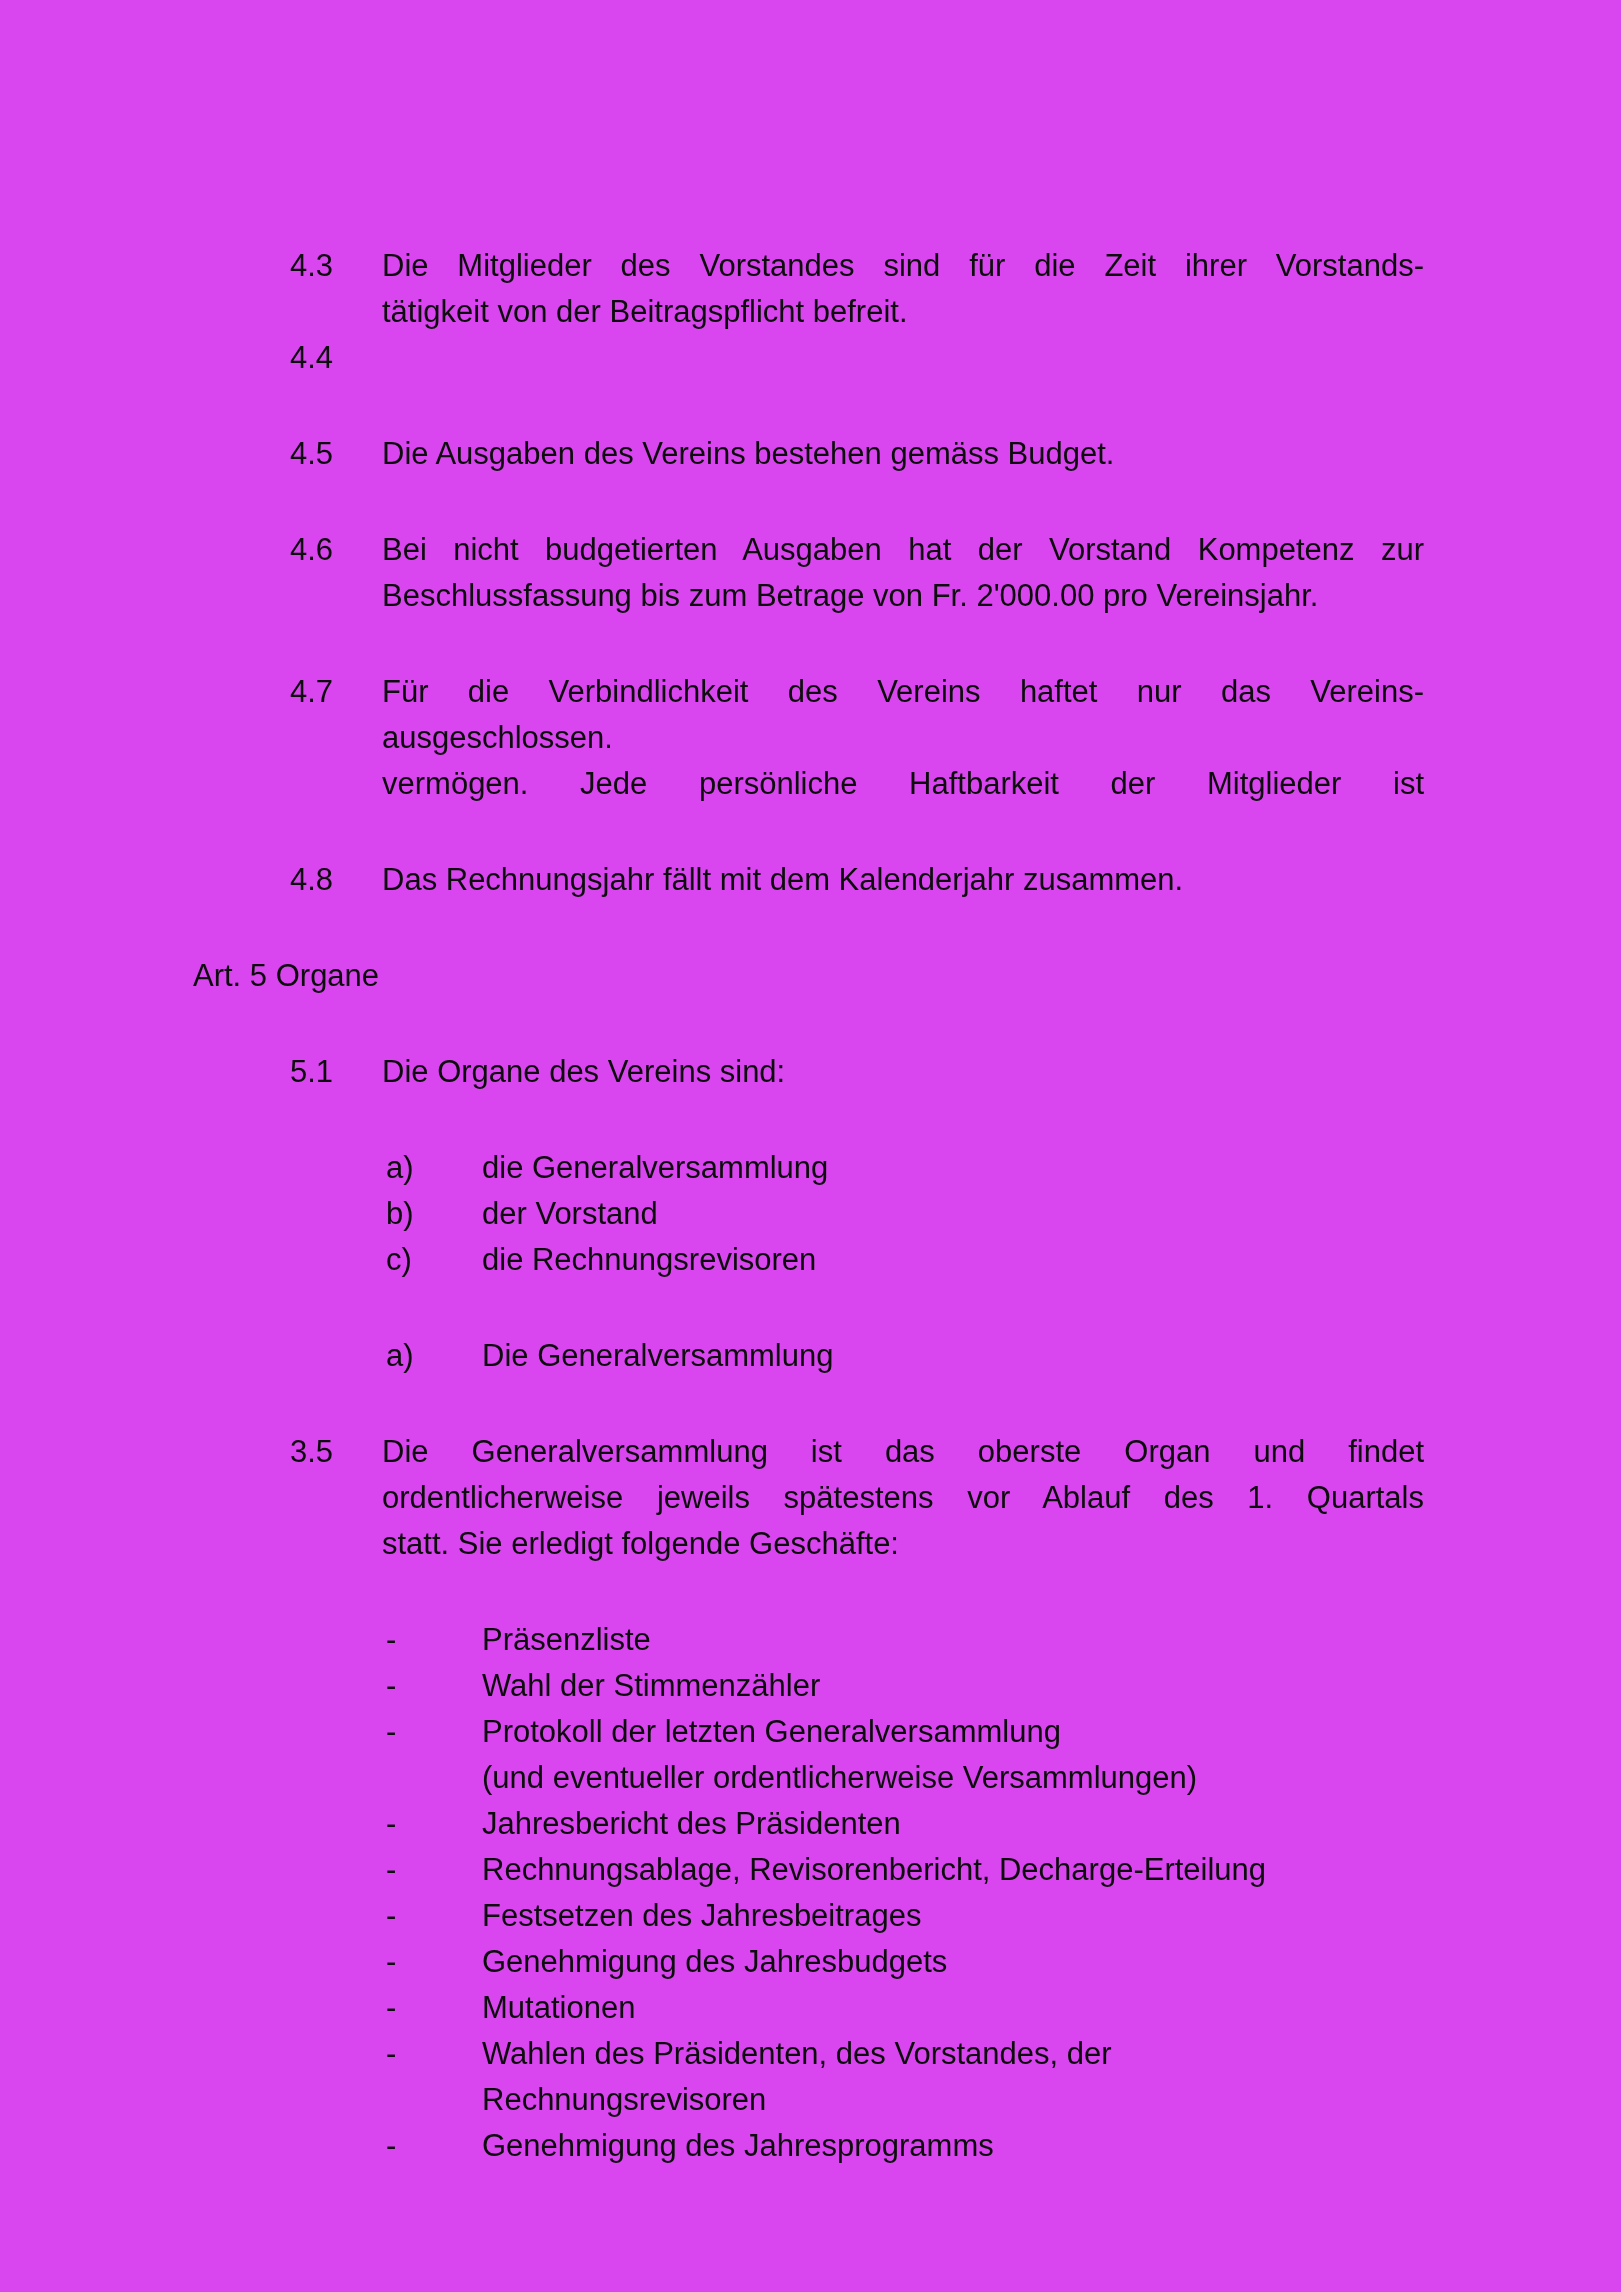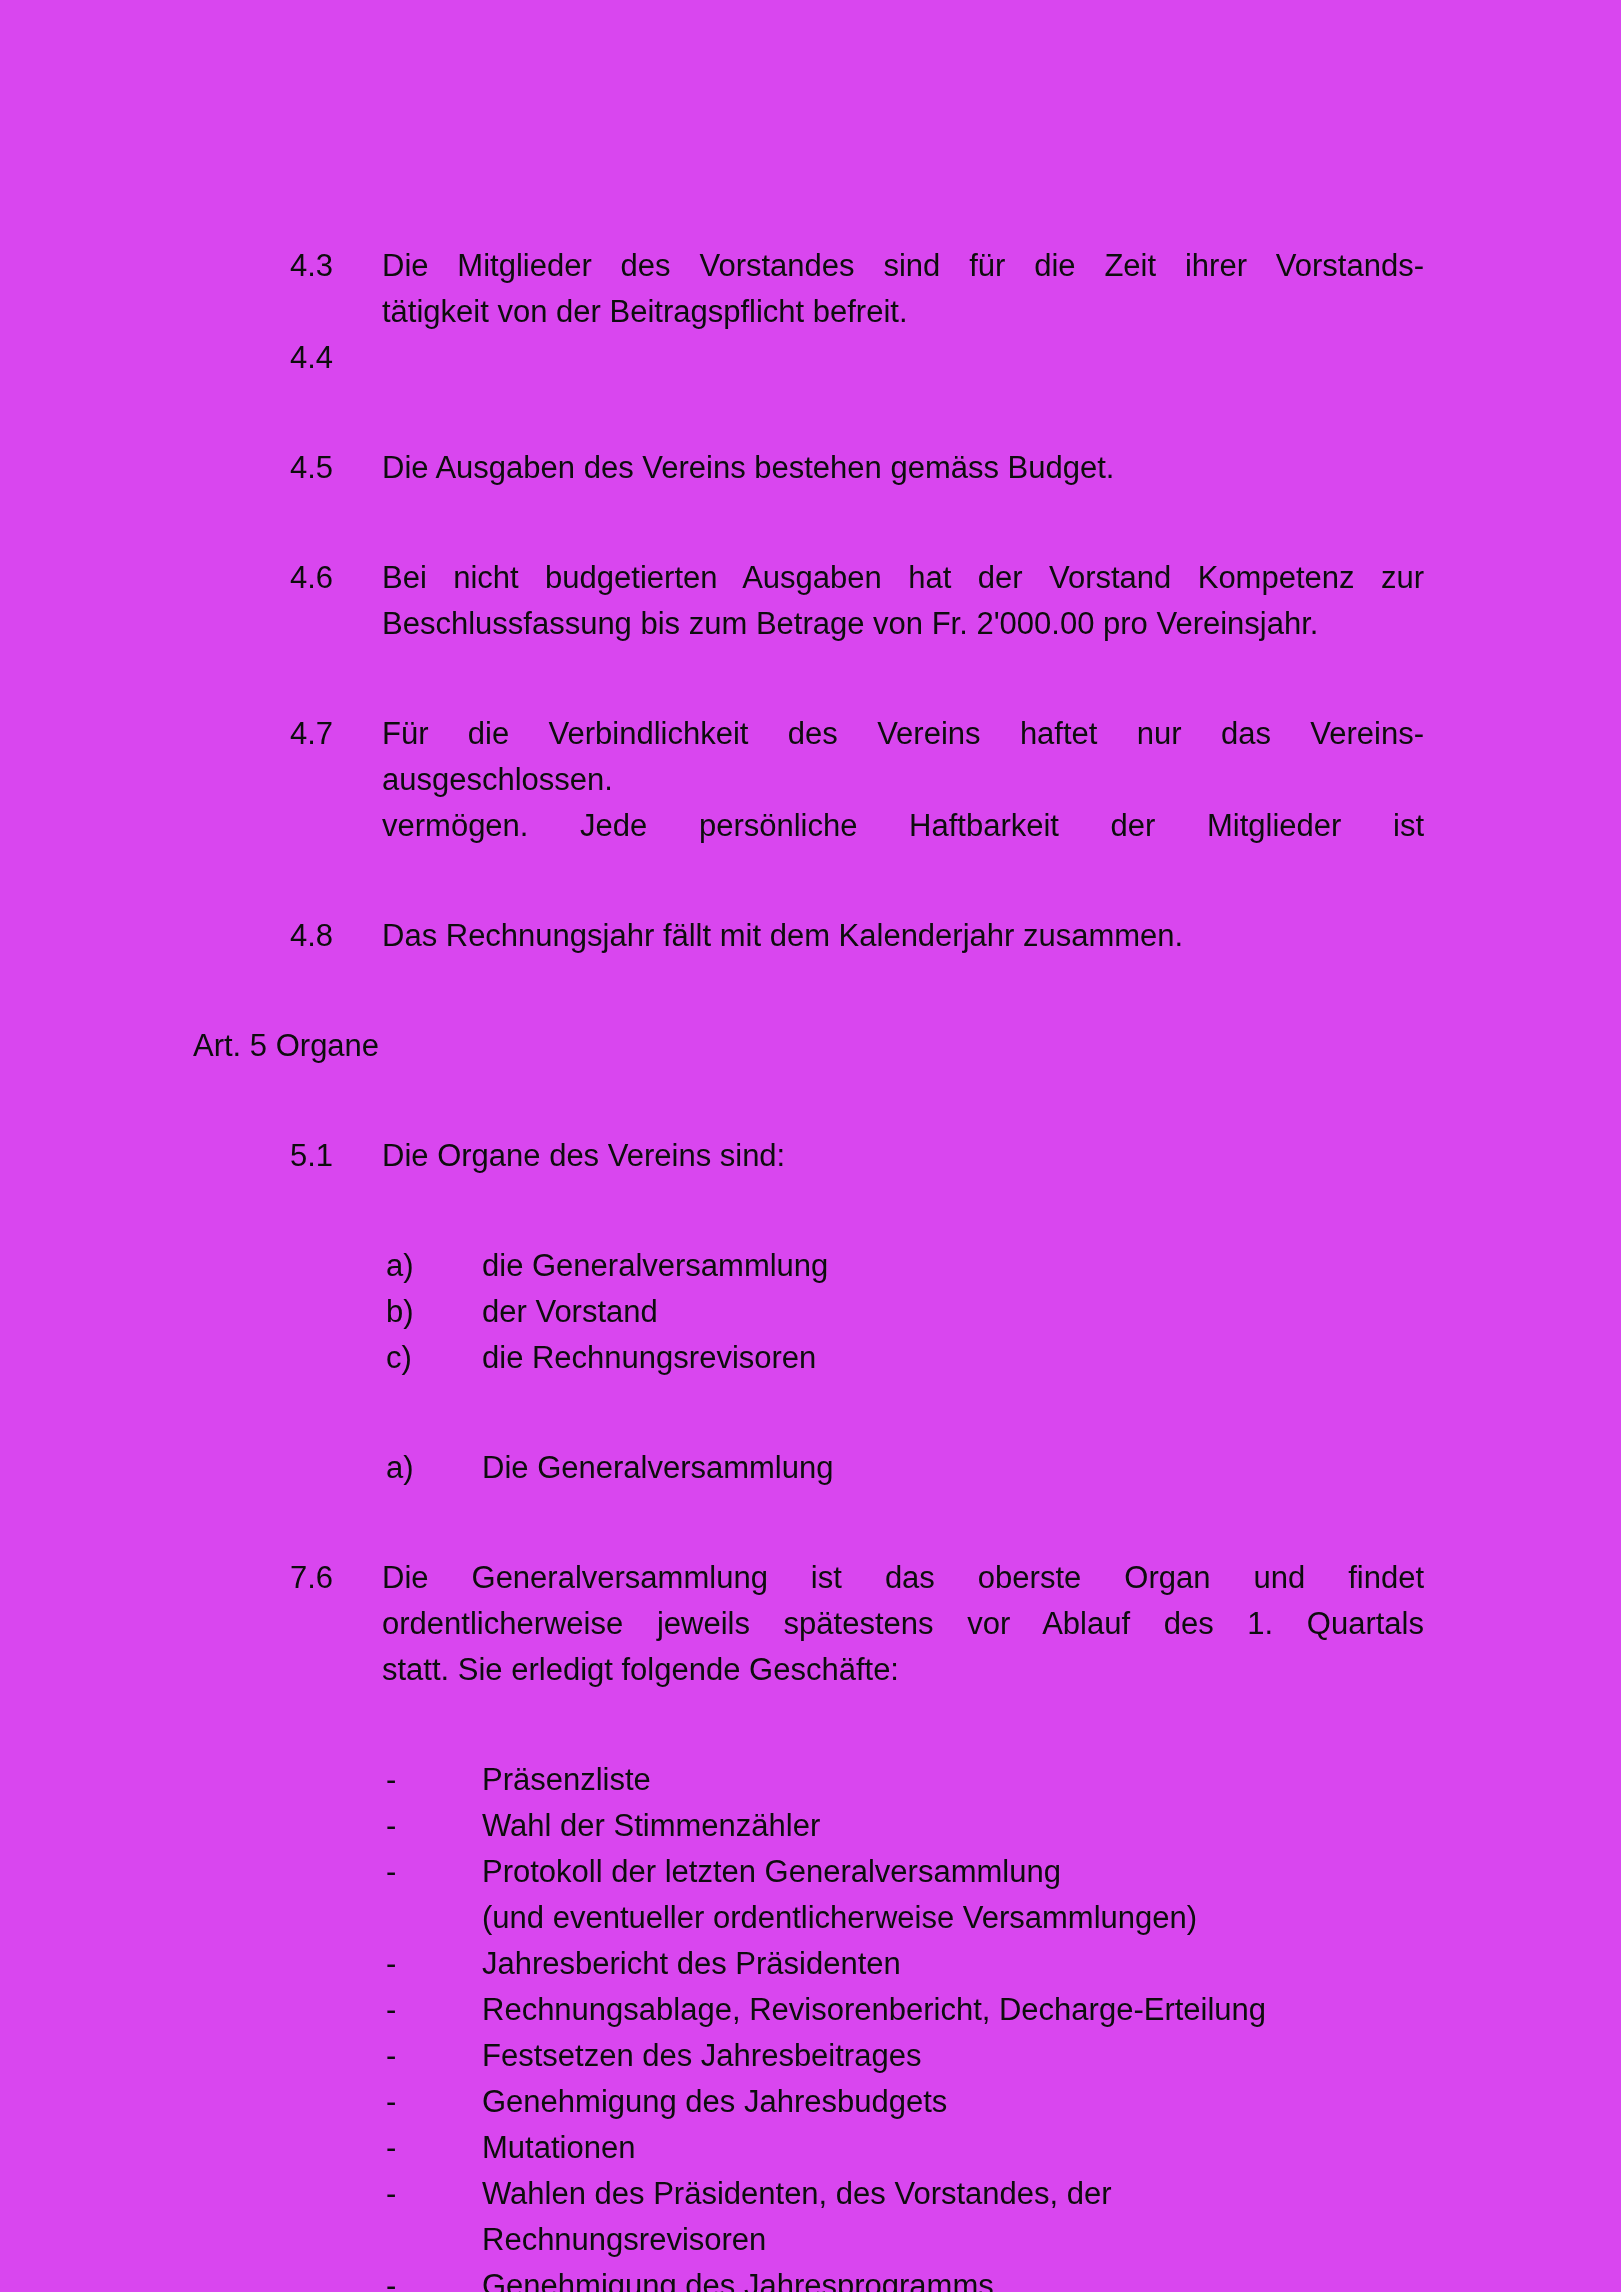--- a/index.html
+++ b/index.html
@@ -19,21 +19,21 @@
     overflow: hidden;
   }
   .doc {
     padding-top: 243px;
   }
   .row {
     display: flex;
     height: 46px;
     white-space: pre;
   }
-  .row.gap { margin-top: 64px; }
+  .row.gap { margin-top: 50px; }
 
   
   .row.numbered { padding-left: 290px; }   
   .row.cont     { padding-left: 382px; }   
   .row.heading  { padding-left: 193px; }   
   .row.sub      { padding-left: 386px; }   
   .row.subcont  { padding-left: 482px; }   
 
   .col-num { width: 92px; flex: 0 0 92px; }
   .col-sub { width: 96px; flex: 0 0 96px; }
@@ -117,21 +117,21 @@
       <span class="col-sub">c)</span>
       <span class="subtext">die Rechnungsrevisoren</span>
     </div>
 
     <div class="row sub gap">
       <span class="col-sub">a)</span>
       <span class="subtext">Die Generalversammlung</span>
     </div>
 
     <div class="row numbered gap">
-      <span class="col-num">7.6</span>
+      <span class="col-num">3.5</span>
       <span class="col-text just">Die Generalversammlung ist das oberste Organ und findet</span>
     </div>
     <div class="row cont">
       <span class="col-text just">ordentlicherweise jeweils spätestens vor Ablauf des 1. Quartals</span>
     </div>
     <div class="row cont">
       <span class="col-text">statt. Sie erledigt folgende Geschäfte:</span>
     </div>
 
     <div class="row sub gap">

